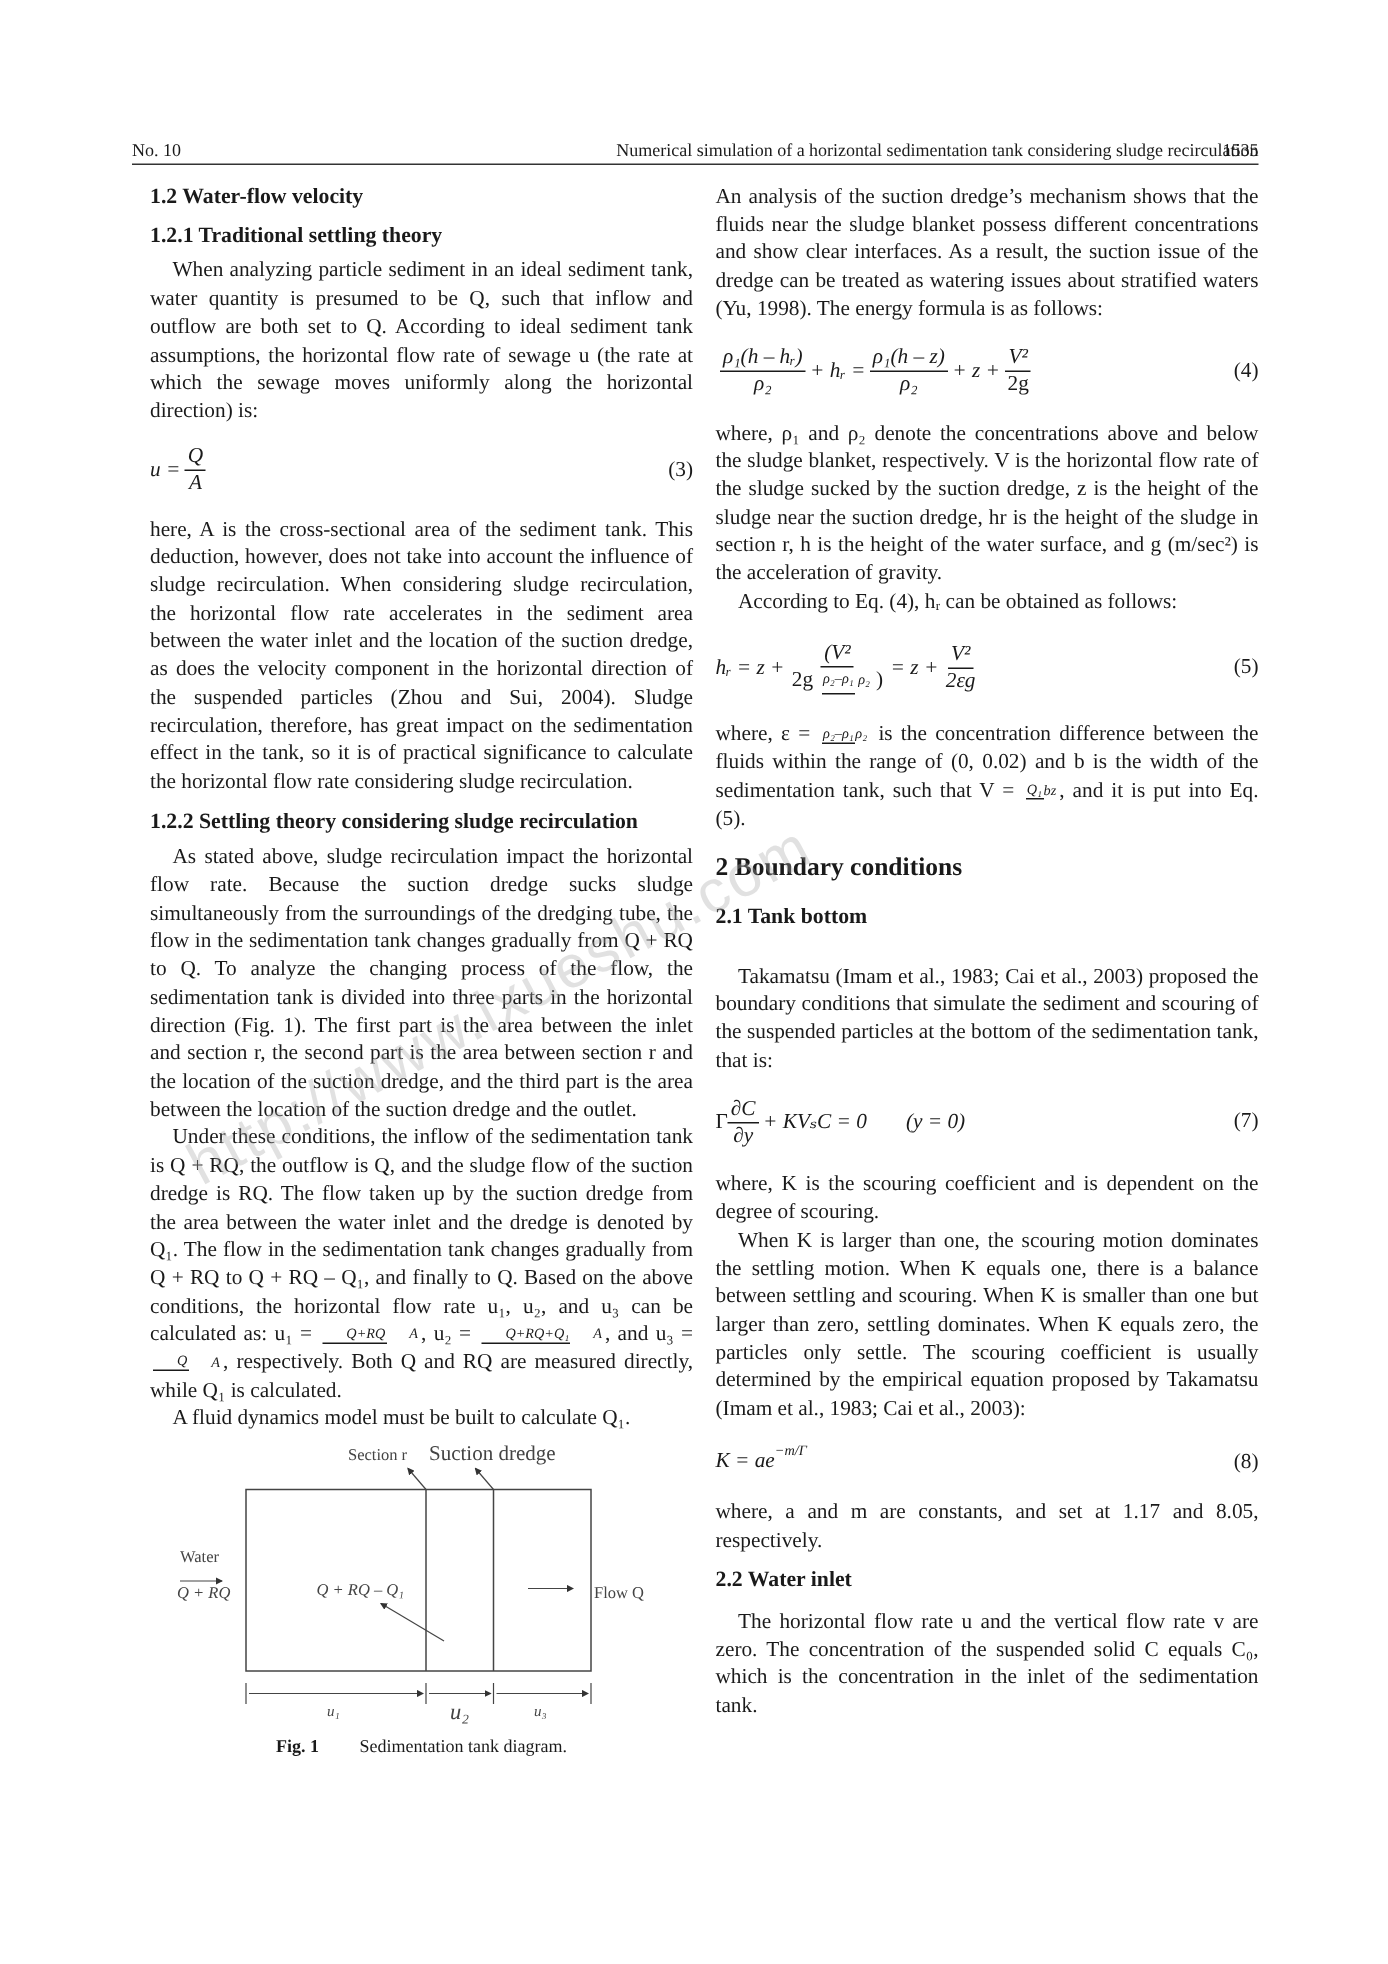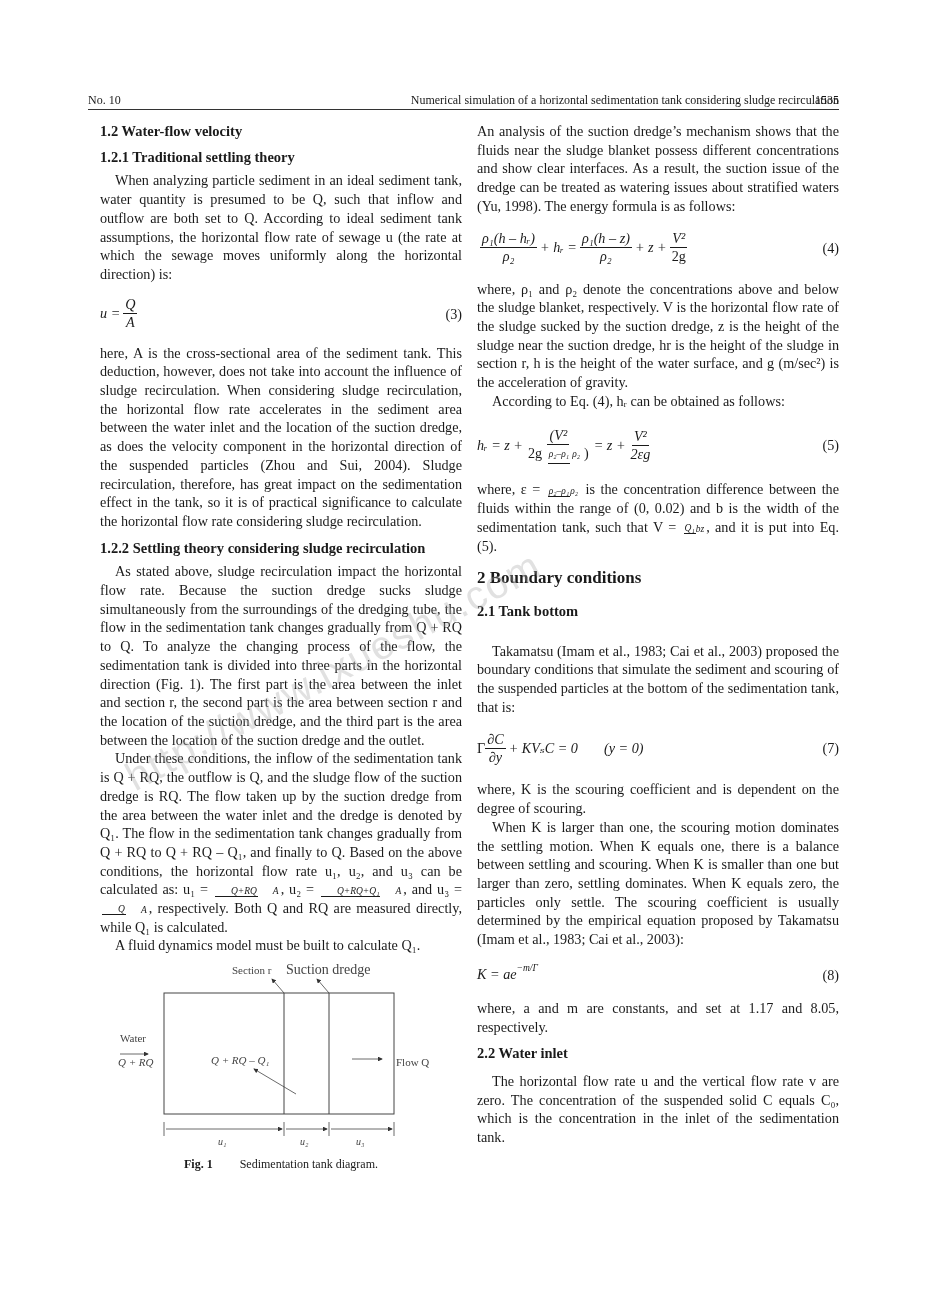--- a/index.html
+++ b/index.html
@@ -114,21 +114,21 @@
       <line x1="186" y1="160" x2="227" y2="160" stroke="#444" stroke-width="0.8" marker-end="url(#ah)"></line>
       <line x1="231" y1="160" x2="292" y2="160" stroke="#444" stroke-width="0.8" marker-end="url(#ah)"></line>
     </svg>
     <span style="position:absolute;left:132px;top:-8px;font-size:11px;color:#444;">Section r</span>
     <span style="position:absolute;left:186px;top:-8px;font-size:14px;color:#444;">Suction dredge</span>
     <span style="position:absolute;left:20px;top:60px;font-size:11px;color:#444;">Water</span>
     <span class="it" style="position:absolute;left:18px;top:74px;font-size:11px;color:#444;margin-top:10px;">Q + RQ</span>
     <span style="position:absolute;left:296px;top:56px;font-size:11px;color:#444;margin-top:28px;">Flow Q</span>
     <span class="it" style="position:absolute;left:111px;top:82px;font-size:11px;color:#444;">Q + RQ – Q₁</span>
     <span class="it" style="position:absolute;left:118px;top:164px;font-size:10px;color:#444;">u₁</span>
-    <span class="it" style="position:absolute;left:200px;top:164px;font-size:10px;color:#444;">u₂</span>
+    <span class="it" style="position:absolute;left:200px;top:164px;font-size:15px;color:#444;">u₂</span>
     <span class="it" style="position:absolute;left:256px;top:164px;font-size:10px;color:#444;">u₃</span>
     <div class="figcap" style="top:186px">
       <b>Fig. 1</b>
       <span>Sedimentation tank diagram.</span>
     </div>
   </div>
 </div>
 
 <div class="col colR">
   <p>An analysis of the suction dredge’s mechanism shows that the fluids near the sludge blanket possess different concentrations and show clear interfaces. As a result, the suction issue of the dredge can be treated as watering issues about stratified waters (Yu, 1998). The energy formula is as follows:</p>

